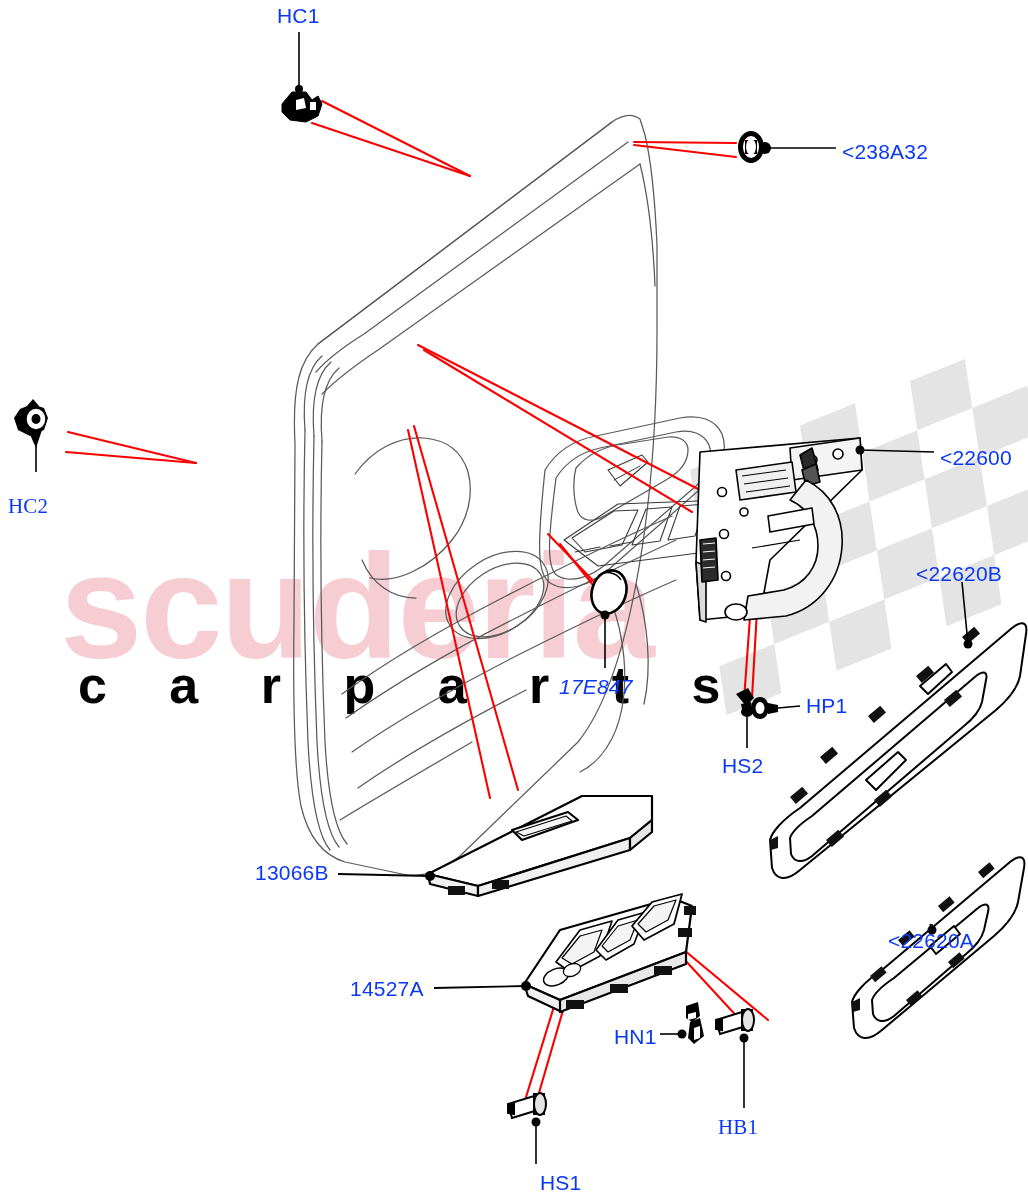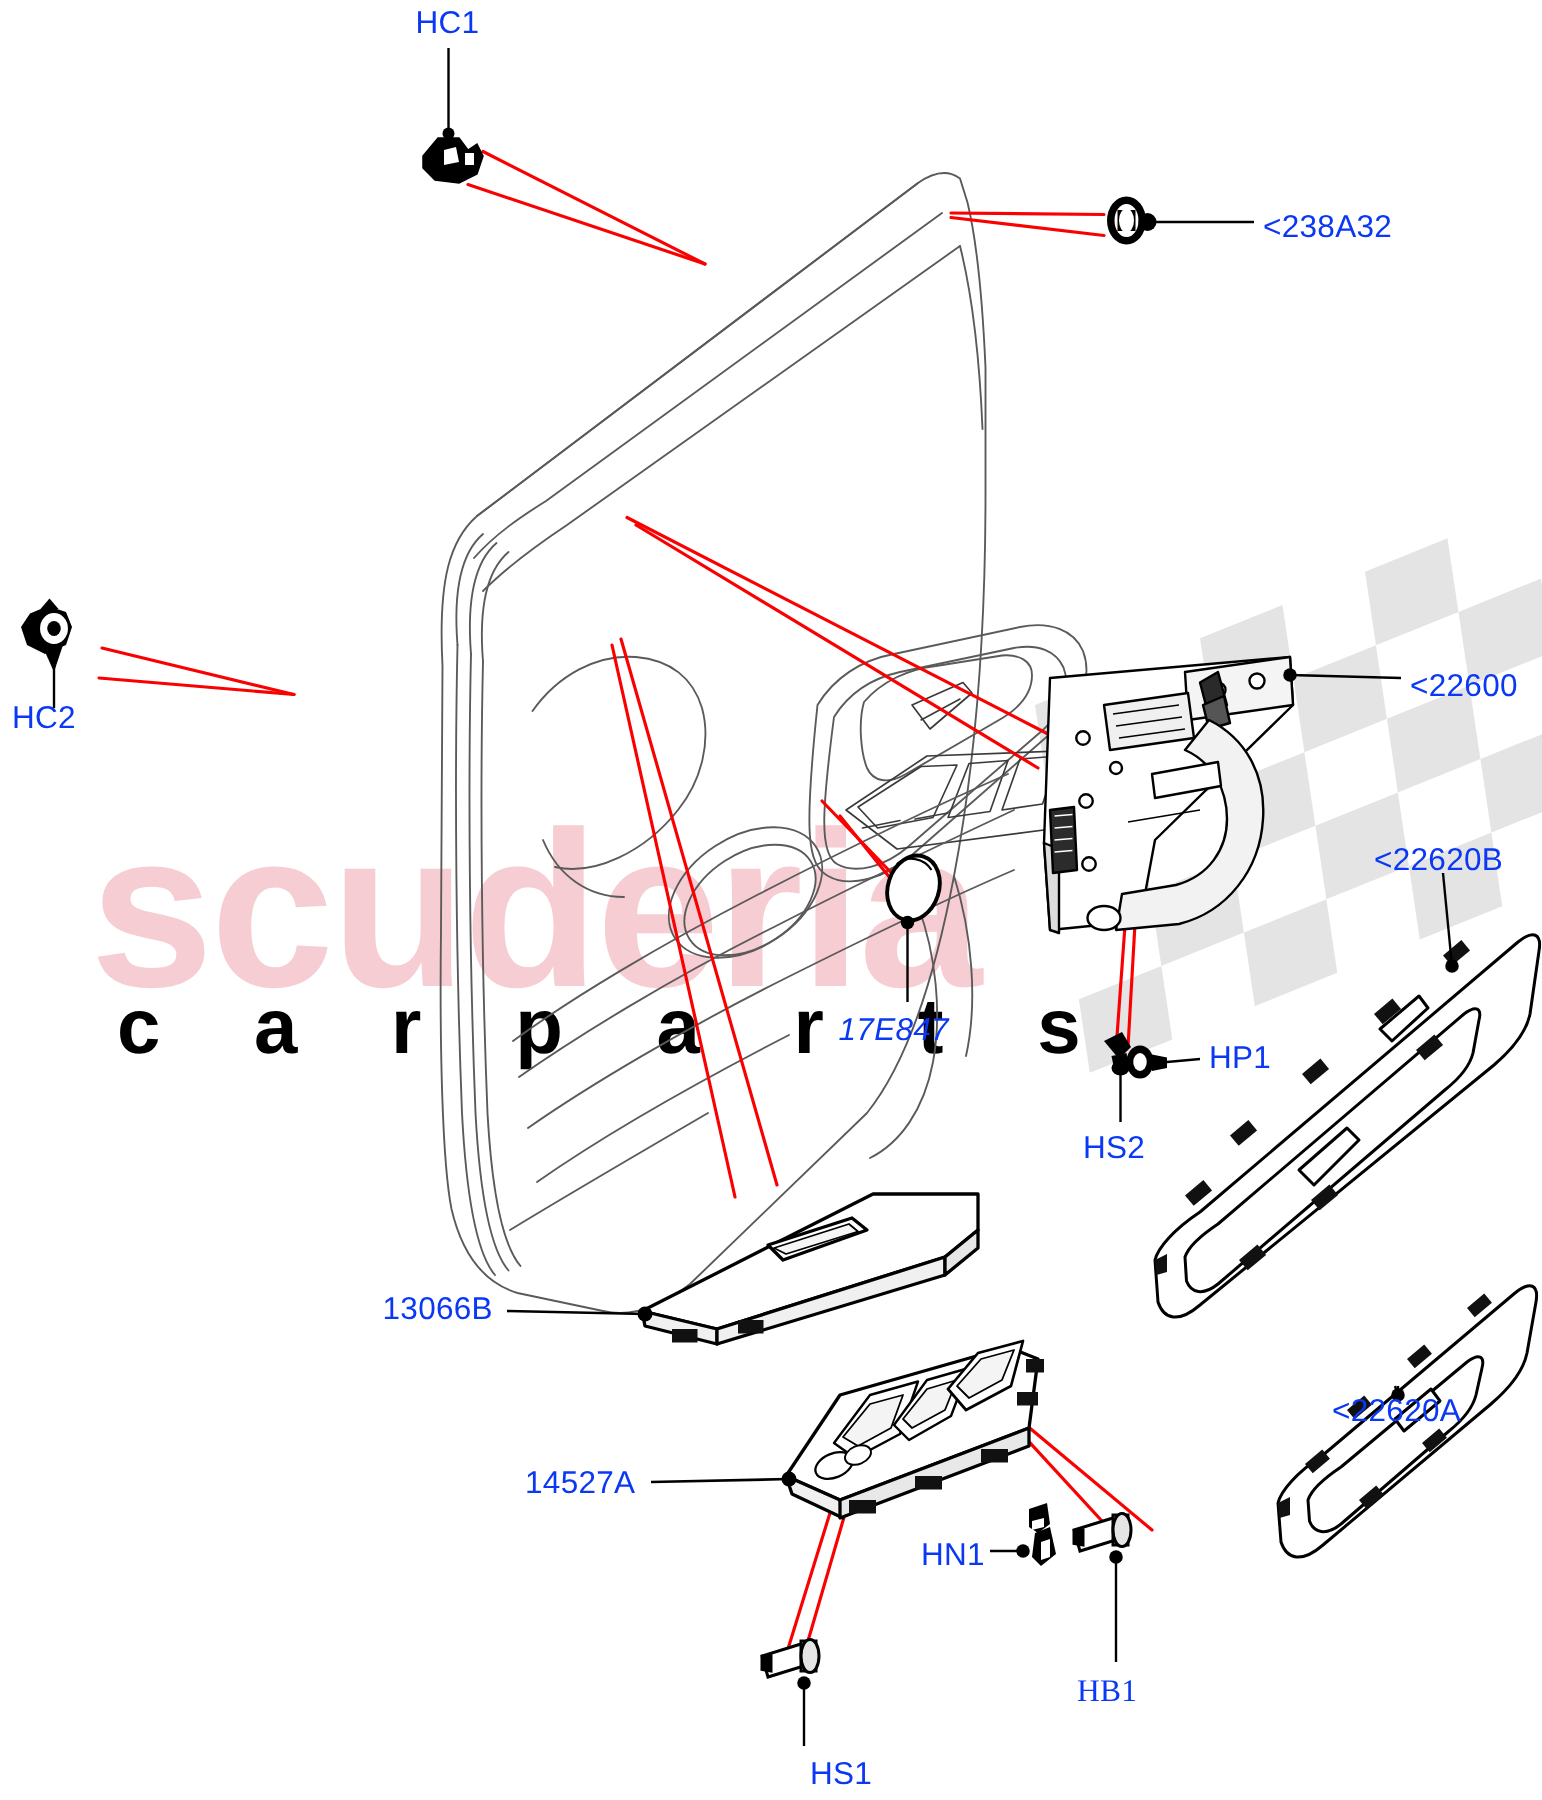--- a/index.html
+++ b/index.html
@@ -381,21 +381,21 @@
       <ellipse cx="540" cy="1104" rx="6" ry="11" fill="#e4e4e4"></ellipse>
       <path d="M508 1105 L 514 1104 L 514 1114 L 508 1113 Z" fill="#000000"></path>
     </g>
     <circle cx="536" cy="1122" r="4.5" fill="#000000"></circle>
     <line x1="536" y1="1122" x2="536" y2="1164" stroke="#000000" stroke-width="1.6"></line>
 
   </svg>
 
   <div class="part-label" style="left:277px; top:5px;">HC1</div>
   <div class="part-label" style="left:842px; top:141px;">&lt;238A32</div>
-  <div class="part-label" style="left:8px;   top:468px;">HC2</div>
+  <div class="part-label" style="left:8px;   top:496px;font-family:Liberation Serif, serif;">HC2</div>
   <div class="part-label" style="left:940px; top:447px;">&lt;22600</div>
   <div class="part-label" style="left:916px; top:563px;">&lt;22620B</div>
   <div class="part-label" style="left:559px; top:676px;font-style:italic;">17E847</div>
   <div class="part-label" style="left:806px; top:695px;">HP1</div>
   <div class="part-label" style="left:722px; top:755px;text-align:right;">HS2</div>
   <div class="part-label" style="left:888px; top:930px;">&lt;22620A</div>
   <div class="part-label" style="left:255px; top:862px;">13066B</div>
   <div class="part-label" style="left:350px; top:978px;">14527A</div>
   <div class="part-label" style="left:614px; top:1026px;">HN1</div>
   <div class="part-label" style="left:718px; top:1117px;font-family:Liberation Serif, serif;">HB1</div>

